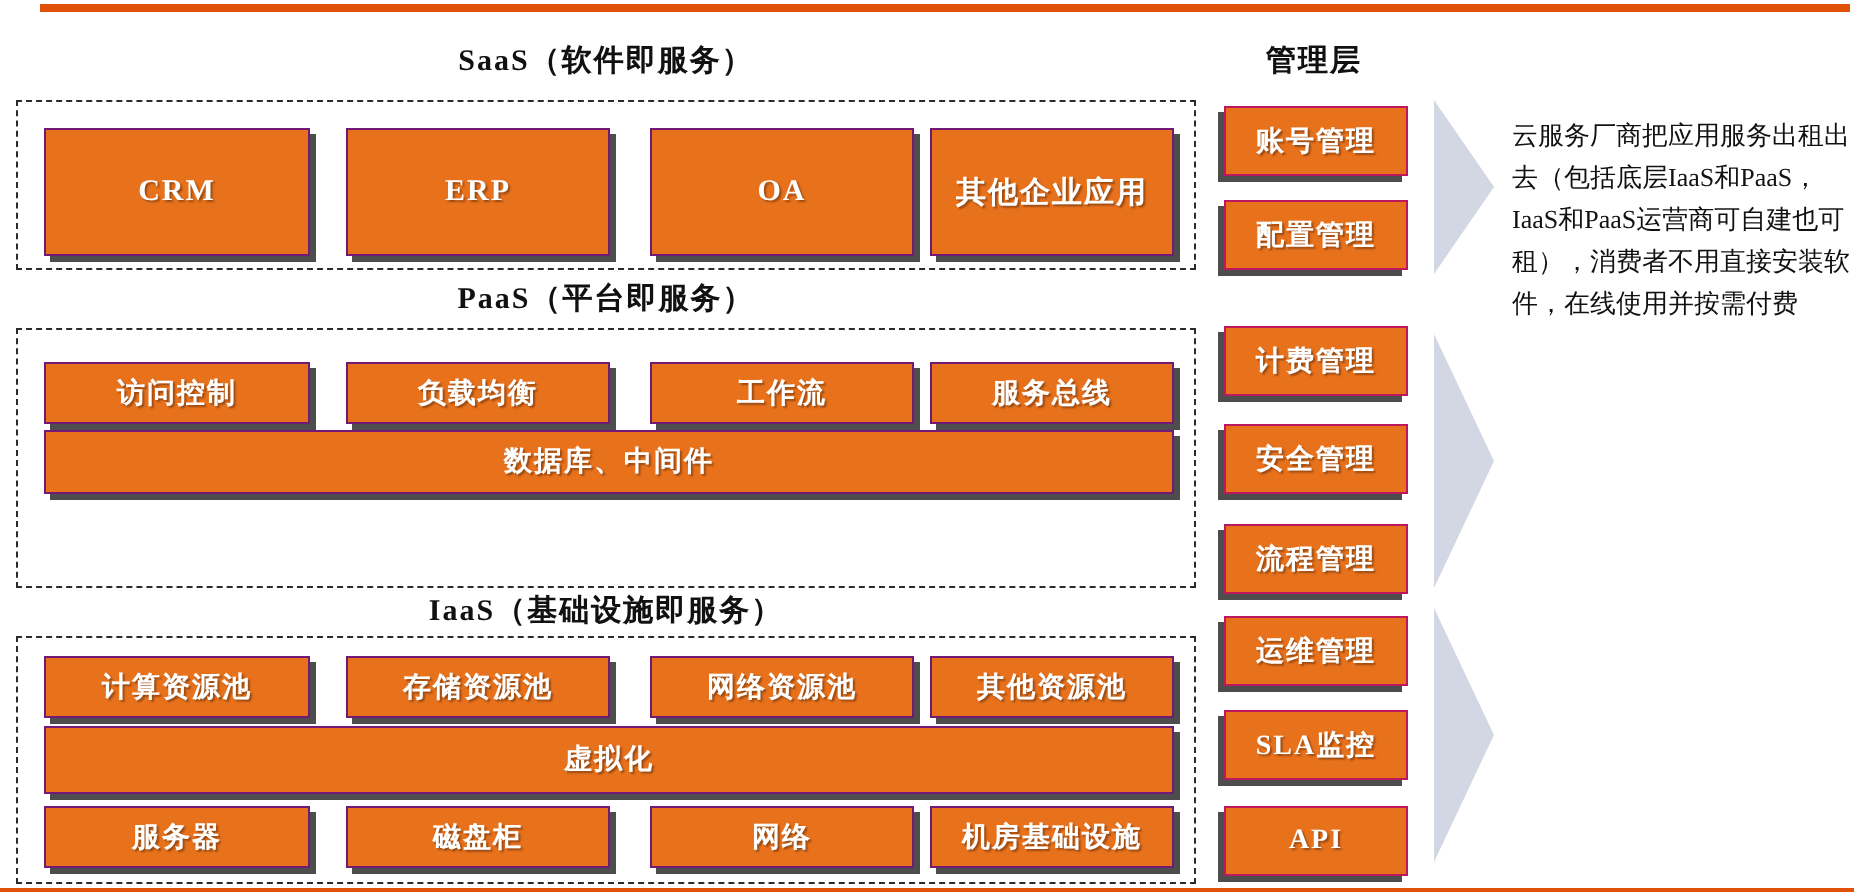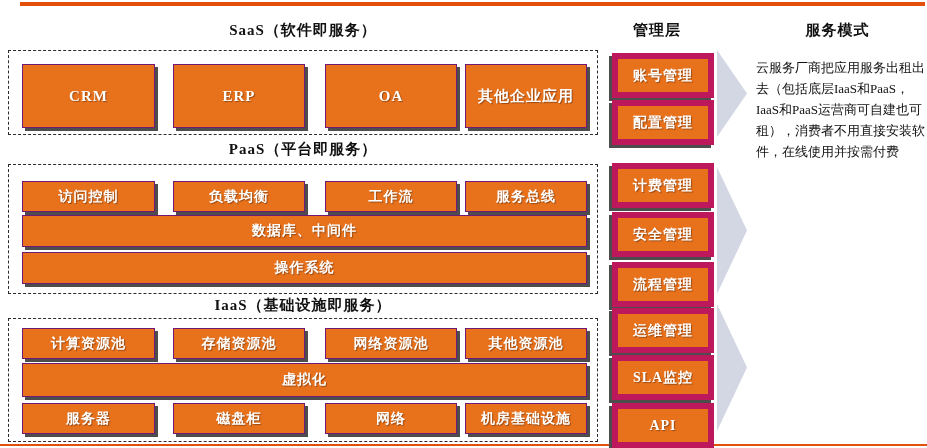--- a/index.html
+++ b/index.html
@@ -31,21 +31,21 @@
     position:absolute;background:var(--orange);
     border:1px solid #701a75;
     box-shadow:3px 3px 0 var(--shadow);
     display:flex;align-items:center;justify-content:center;
     color:#ffffff;font-weight:bold;font-size:14px;letter-spacing:1px;
     text-shadow:1px 1px 1px rgba(0,0,0,0.35);
   }
   .box.big{font-size:15px;}
   .mbox{
     position:absolute;left:612px;width:90px;height:33px;
-    background:var(--orange);border:6px solid #be185d;
+    background:var(--orange);border:1px solid #be185d;
     box-shadow:-3px 3px 0 var(--shadow);
     display:flex;align-items:center;justify-content:center;
     color:#ffffff;font-weight:bold;font-size:14px;letter-spacing:1px;
     text-shadow:1px 1px 1px rgba(0,0,0,0.35);
   }
   .tri{
     position:absolute;left:717px;width:30px;background:var(--arrow);
     clip-path:polygon(0 0,100% 50%,0 100%);
   }
   .note{
@@ -68,21 +68,20 @@
   <div class="box big" style="left:325px;top:64px;width:130px;height:62px">OA</div>
   <div class="box big" style="left:465px;top:64px;width:120px;height:62px">其他企业应用</div>
 
   <div class="sec-title" style="top:140px">PaaS（平台即服务）</div>
   <div class="panel" style="top:164px;height:128px"></div>
   <div class="box" style="left:22px;top:181px;width:131px;height:29px">访问控制</div>
   <div class="box" style="left:173px;top:181px;width:130px;height:29px">负载均衡</div>
   <div class="box" style="left:325px;top:181px;width:130px;height:29px">工作流</div>
   <div class="box" style="left:465px;top:181px;width:120px;height:29px">服务总线</div>
   <div class="box" style="left:22px;top:215px;width:563px;height:30px">数据库、中间件</div>
-  <div class="box" style="left:22px;top:252px;width:563px;height:30px">操作系统</div>
 
   <div class="sec-title" style="top:296px">IaaS（基础设施即服务）</div>
   <div class="panel" style="top:318px;height:122px"></div>
   <div class="box" style="left:22px;top:328px;width:131px;height:29px">计算资源池</div>
   <div class="box" style="left:173px;top:328px;width:130px;height:29px">存储资源池</div>
   <div class="box" style="left:325px;top:328px;width:130px;height:29px">网络资源池</div>
   <div class="box" style="left:465px;top:328px;width:120px;height:29px">其他资源池</div>
   <div class="box" style="left:22px;top:363px;width:563px;height:32px">虚拟化</div>
   <div class="box" style="left:22px;top:403px;width:131px;height:29px">服务器</div>
   <div class="box" style="left:173px;top:403px;width:130px;height:29px">磁盘柜</div>
@@ -96,16 +95,15 @@
   <div class="mbox" style="top:212px">安全管理</div>
   <div class="mbox" style="top:262px">流程管理</div>
   <div class="mbox" style="top:308px">运维管理</div>
   <div class="mbox" style="top:355px">SLA监控</div>
   <div class="mbox" style="top:403px">API</div>
 
   <div class="tri" style="top:50px;height:87px"></div>
   <div class="tri" style="top:167px;height:127px"></div>
   <div class="tri" style="top:304px;height:127px"></div>
 
-  <div class="col-title" style="left:750px;width:175px;top:21px">服务模式</div>
   <div class="note" style="top:57px">云服务厂商把应用服务出租出去（包括底层IaaS和PaaS，IaaS和PaaS运营商可自建也可租），消费者不用直接安装软件，在线使用并按需付费</div>
 
 </div>
 
 </body></html>

